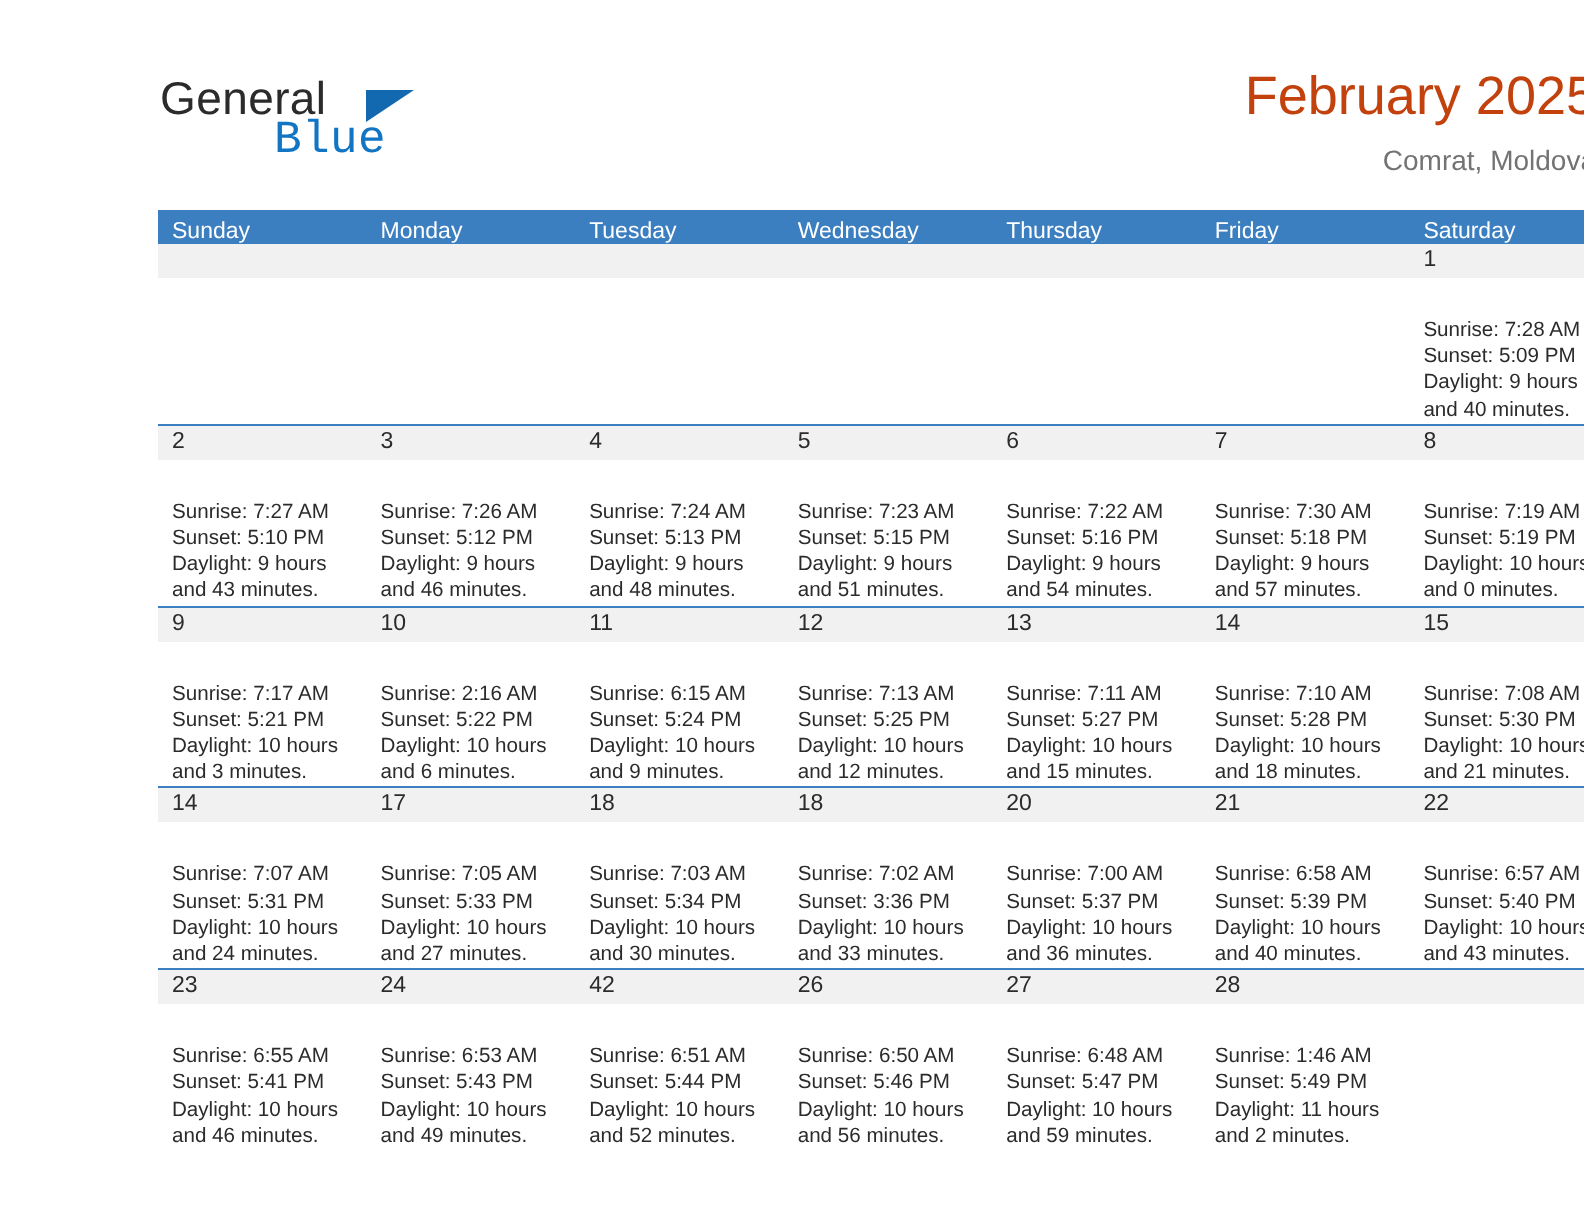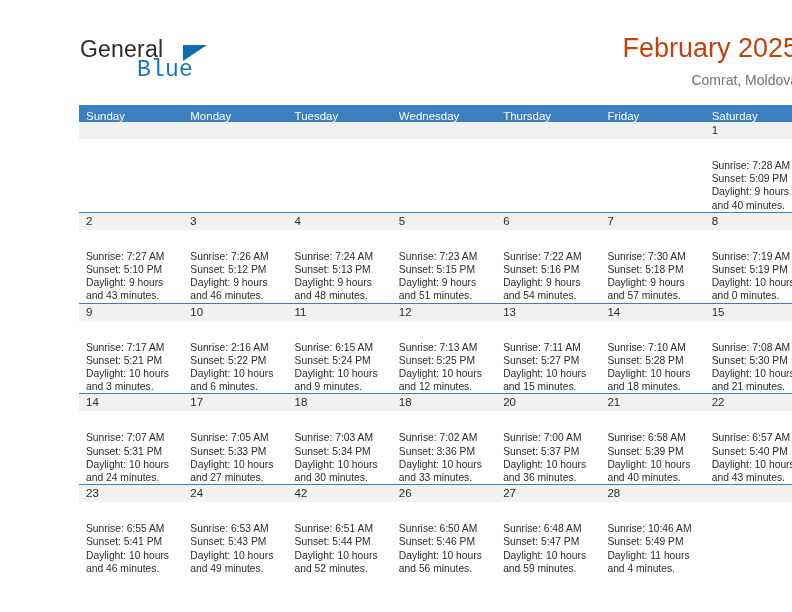--- a/index.html
+++ b/index.html
@@ -433,24 +433,24 @@
               <div class="info">
                 <div>Sunrise: 6:48 AM</div>
                 <div>Sunset: 5:47 PM</div>
                 <div>Daylight: 10 hours</div>
                 <div>and 59 minutes.</div>
               </div>
             </td>
             <td class="daycell">
               <div class="daynum-band">28</div>
               <div class="info">
-                <div>Sunrise: 10:46 AM</div>
+                <div>Sunrise: 1:46 AM</div>
                 <div>Sunset: 5:49 PM</div>
                 <div>Daylight: 11 hours</div>
-                <div>and 4 minutes.</div>
+                <div>and 2 minutes.</div>
               </div>
             </td>
             <td class="daycell empty">
               <div class="daynum-band"></div>
             </td>
           </tr>
         </tbody>
     </table>
   </div>
 

